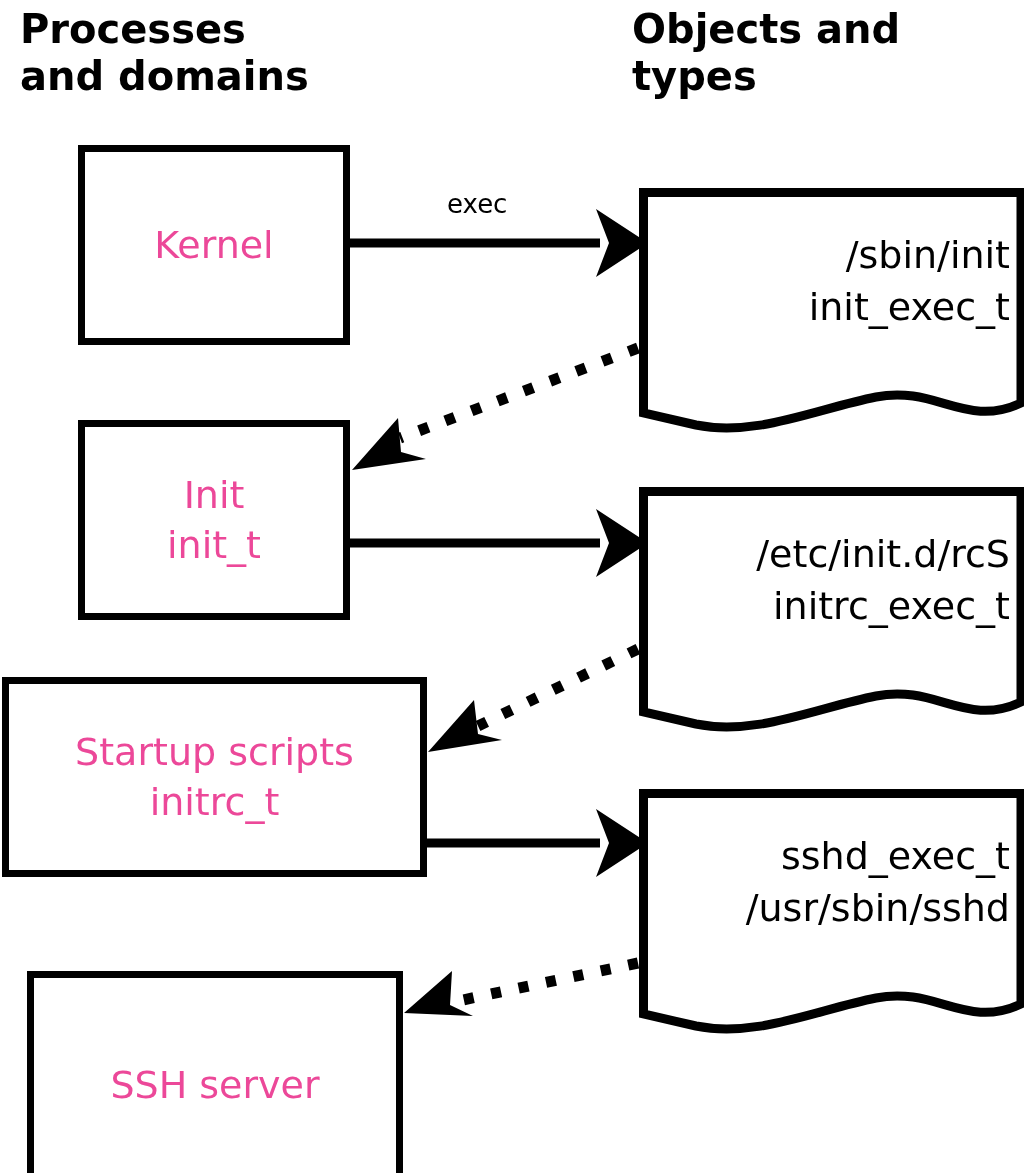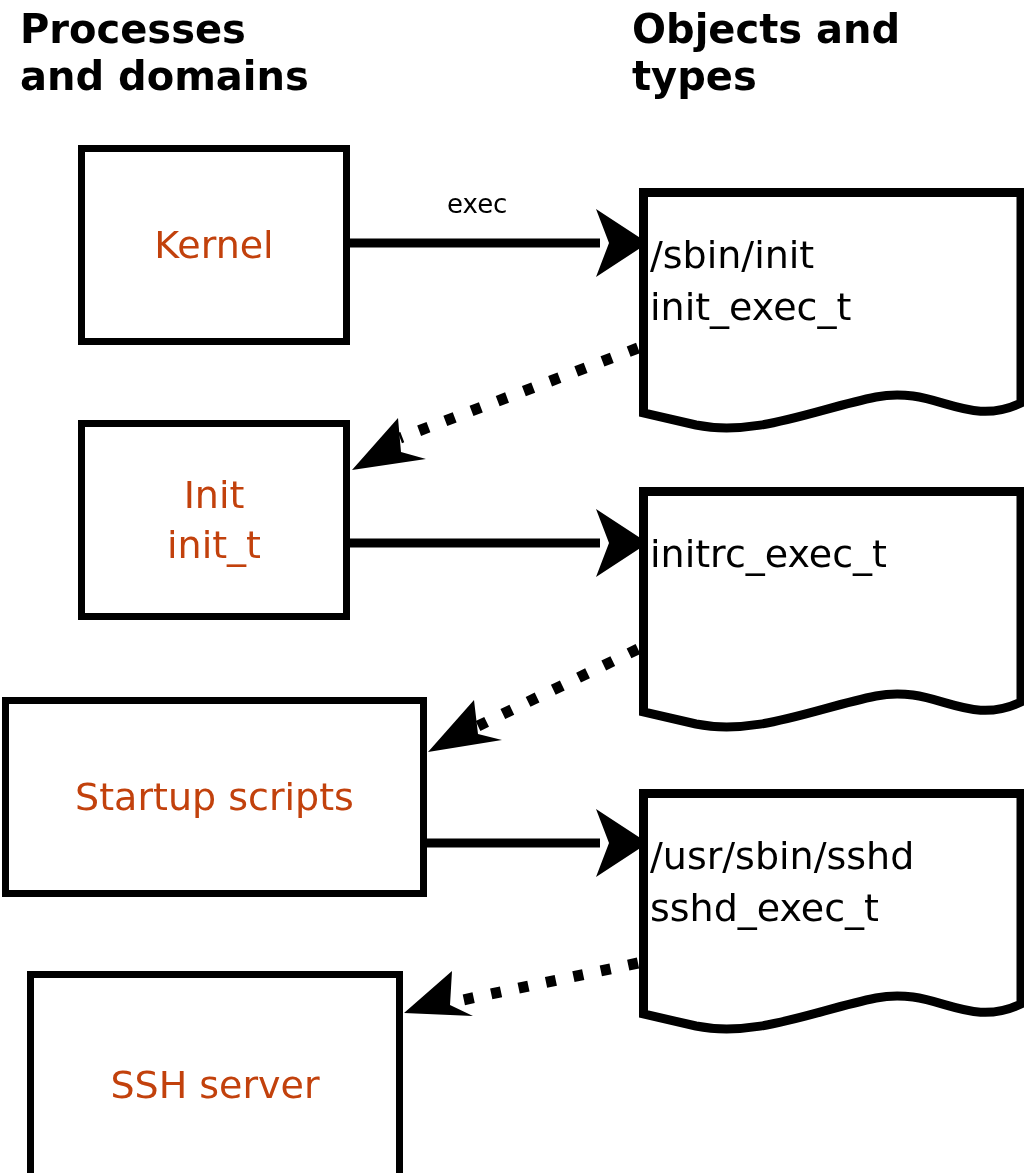--- a/index.html
+++ b/index.html
@@ -39,21 +39,21 @@
   }
   .proc-box {
     position: absolute;
     box-sizing: border-box;
     border: 7px solid #000000;
     background: #ffffff;
     display: flex;
     flex-direction: column;
     align-items: center;
     justify-content: center;
-    color: #c2410c;
+    color: #ec4899;
     font-family: "DejaVu Sans", sans-serif;
     font-size: 38px;
     line-height: 50px;
     text-align: center;
   }
   .proc-box .line2 { }
   .doc-shape {
     position: absolute;
   }
   .doc-shape svg {
@@ -61,21 +61,21 @@
     left: 0;
     top: 0;
     display: block;
   }
   .doc-label {
     position: absolute;
     left: 0;
     width: 100%;
     box-sizing: border-box;
     padding: 0 14px;
-    text-align: left;
+    text-align: right;
     color: #000000;
     font-family: "DejaVu Sans", sans-serif;
     font-size: 38px;
     line-height: 52px;
     pointer-events: none;
   }
   .edge-layer {
     position: absolute;
     left: 0;
     top: 0;
@@ -105,22 +105,23 @@
 
   <div class="proc-box" id="box-kernel" style="left:78px; top:145px; width:272px; height:200px;">
     <div>Kernel</div>
   </div>
 
   <div class="proc-box" id="box-init" style="left:78px; top:420px; width:272px; height:200px;">
     <div>Init</div>
     <div class="line2">init_t</div>
   </div>
 
-  <div class="proc-box" id="box-initrc" style="left:2px; top:697px; width:425px; height:200px;">
+  <div class="proc-box" id="box-initrc" style="left:2px; top:677px; width:425px; height:200px;">
     <div>Startup scripts</div>
+    <div class="line2">initrc_t</div>
   </div>
 
   <div class="proc-box" id="box-sshd" style="left:27px; top:971px; width:376px; height:228px;">
     <div>SSH server</div>
   </div>
 
   <div class="doc-shape" id="doc-init-exec" style="left:636px; top:185px; width:388px; height:250px;">
     <svg width="388" height="250" viewBox="0 0 388 250">
       <path d="M7.5 7.5 L385 7.5 L385 218 C 330 244, 300 200, 240 212 C 180 224, 120 252, 60 240 L 7.5 228 Z" fill="#ffffff" stroke="#000000" stroke-width="9" stroke-linejoin="miter" stroke-linecap="butt"></path>
     </svg>
@@ -128,31 +129,32 @@
       <div>/sbin/init</div>
       <div>init_exec_t</div>
     </div>
   </div>
 
   <div class="doc-shape" id="doc-initrc-exec" style="left:636px; top:484px; width:388px; height:250px;">
     <svg width="388" height="250" viewBox="0 0 388 250">
       <path d="M7.5 7.5 L385 7.5 L385 218 C 330 244, 300 200, 240 212 C 180 224, 120 252, 60 240 L 7.5 228 Z" fill="#ffffff" stroke="#000000" stroke-width="9" stroke-linejoin="miter" stroke-linecap="butt"></path>
     </svg>
     <div class="doc-label" style="top:44px;">
+      <div>/etc/init.d/rcS</div>
       <div>initrc_exec_t</div>
     </div>
   </div>
 
   <div class="doc-shape" id="doc-sshd-exec" style="left:636px; top:786px; width:388px; height:250px;">
     <svg width="388" height="250" viewBox="0 0 388 250">
       <path d="M7.5 7.5 L385 7.5 L385 218 C 330 244, 300 200, 240 212 C 180 224, 120 252, 60 240 L 7.5 228 Z" fill="#ffffff" stroke="#000000" stroke-width="9" stroke-linejoin="miter" stroke-linecap="butt"></path>
     </svg>
     <div class="doc-label" style="top:44px;">
+      <div>sshd_exec_t</div>
       <div>/usr/sbin/sshd</div>
-      <div>sshd_exec_t</div>
     </div>
   </div>
 
   <svg class="edge-layer" viewBox="0 0 1024 1173">
 
     <g>
       <line x1="350" y1="243" x2="600" y2="243" stroke="#000000" stroke-width="9"></line>
       <polygon points="596,209 648,243 596,277 609,243" fill="#000000"></polygon>
     </g>
 

